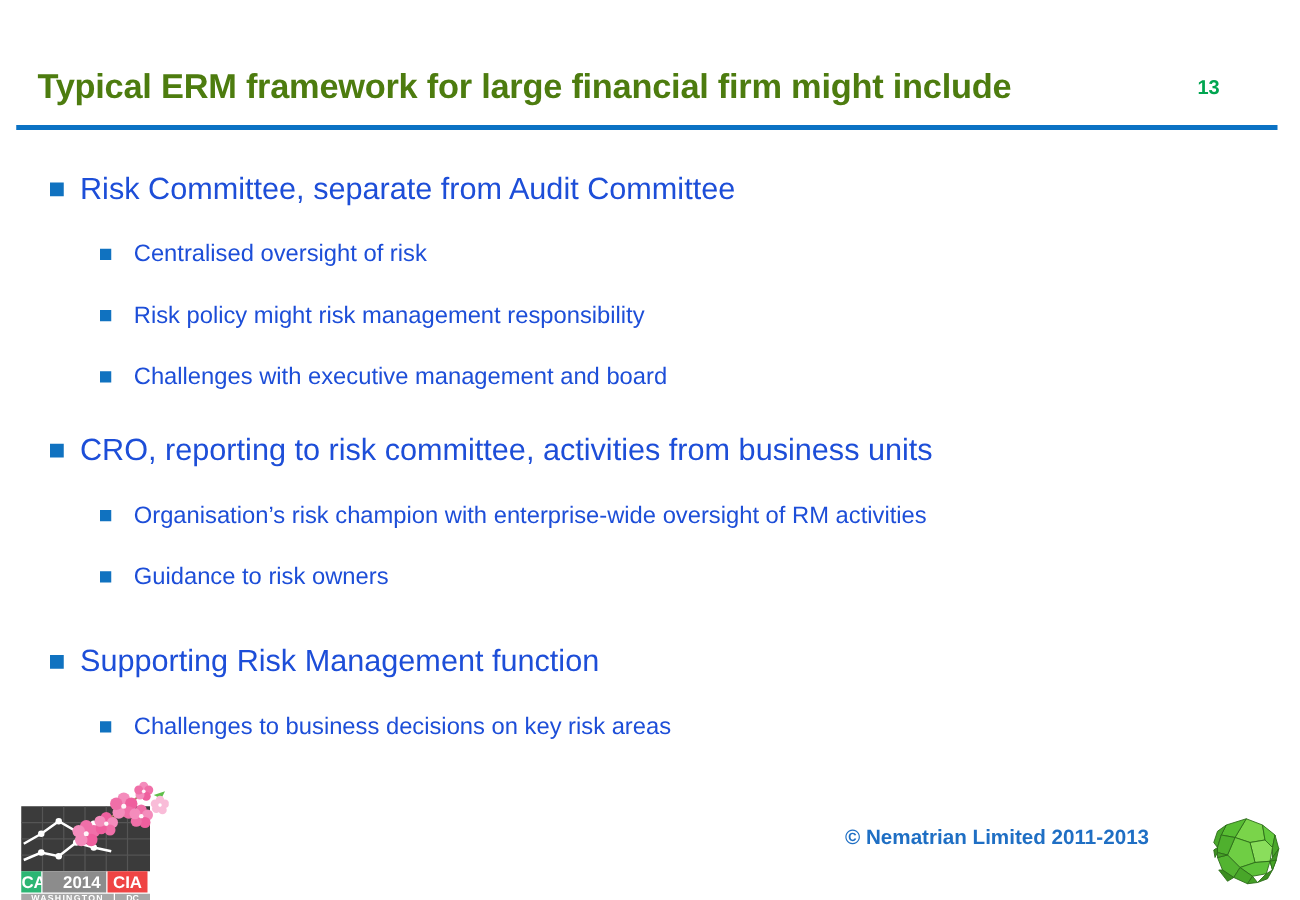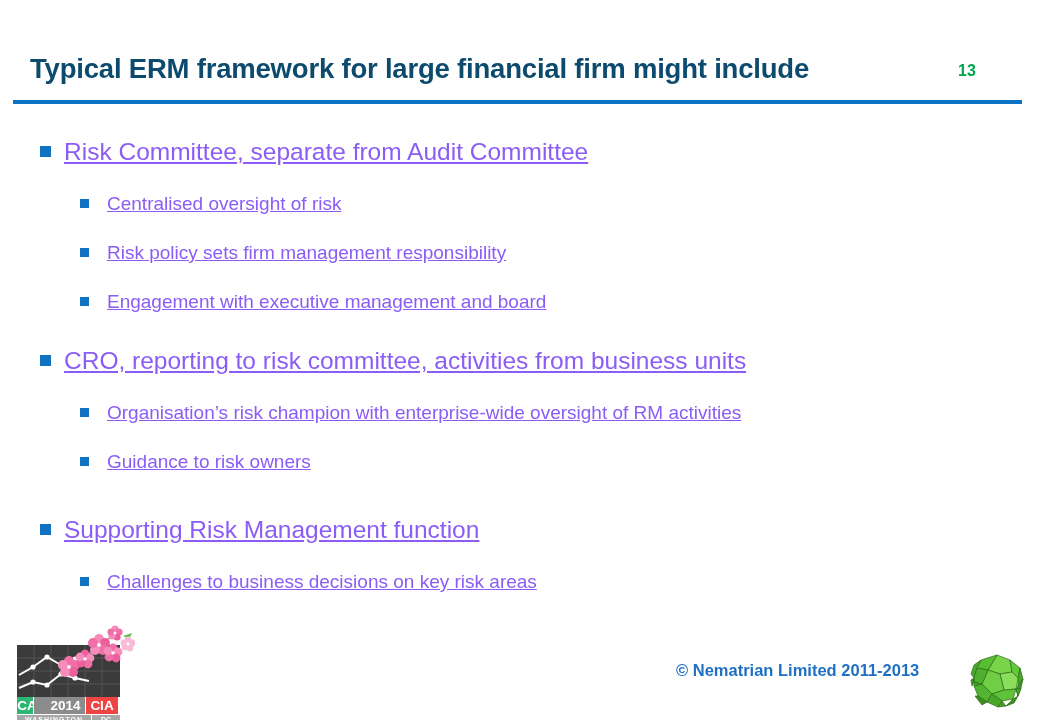--- a/index.html
+++ b/index.html
@@ -26,21 +26,21 @@
     top: 52px;
     width: 1040px;
     height: 46px;
   }
   #slide-title {
     position: absolute;
     left: 30px;
     top: 0;
     font-size: 27.5px;
     font-weight: bold;
-    color: #0c4a6e;
+    color: #4d7c0f;
     letter-spacing: -0.2px;
     white-space: nowrap;
     line-height: 34px;
   }
   #slide-number {
     position: absolute;
     left: 958px;
     top: 9px;
     font-size: 16px;
     font-weight: bold;
@@ -66,23 +66,22 @@
   .bullet-row {
     position: relative;
     display: block;
   }
   .bullet-row .marker {
     position: absolute;
     background: #1072c0;
   }
   .bullet-row .btext {
     display: block;
-    color: #8b5cf6;
+    color: #1d4ed8;
     white-space: nowrap;
-    text-decoration: underline;
   }
 
   
   .lvl1 {
     height: 54px;
   }
   .lvl1 .marker {
     left: 40px;
     top: 18px;
     width: 11px;
@@ -205,26 +204,26 @@
       <span class="btext">Risk Committee, separate from Audit Committee</span>
     </div>
 
     <div class="bullet-row lvl2">
       <span class="marker"></span>
       <span class="btext">Centralised oversight of risk</span>
     </div>
 
     <div class="bullet-row lvl2">
       <span class="marker"></span>
-      <span class="btext">Risk policy sets firm management responsibility</span>
-    </div>
-
-    <div class="bullet-row lvl2">
-      <span class="marker"></span>
-      <span class="btext">Engagement with executive management and board</span>
+      <span class="btext">Risk policy might risk management responsibility</span>
+    </div>
+
+    <div class="bullet-row lvl2">
+      <span class="marker"></span>
+      <span class="btext">Challenges with executive management and board</span>
     </div>
 
     <div class="bullet-row lvl1 gap-before-lvl1">
       <span class="marker"></span>
       <span class="btext">CRO, reporting to risk committee, activities from business units</span>
     </div>
 
     <div class="bullet-row lvl2">
       <span class="marker"></span>
       <span class="btext">Organisation’s risk champion with enterprise-wide oversight of RM activities</span>

